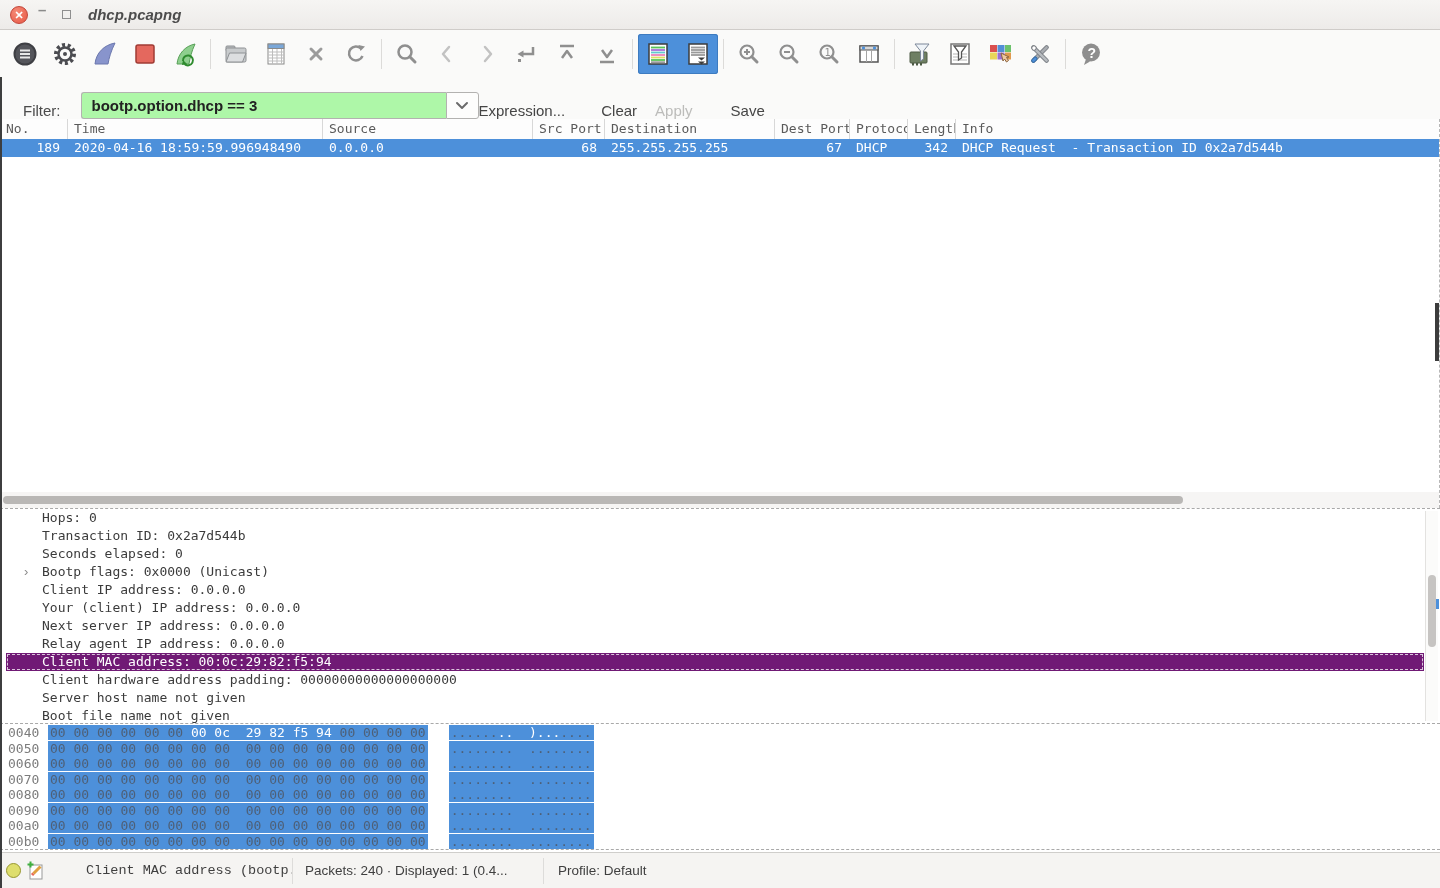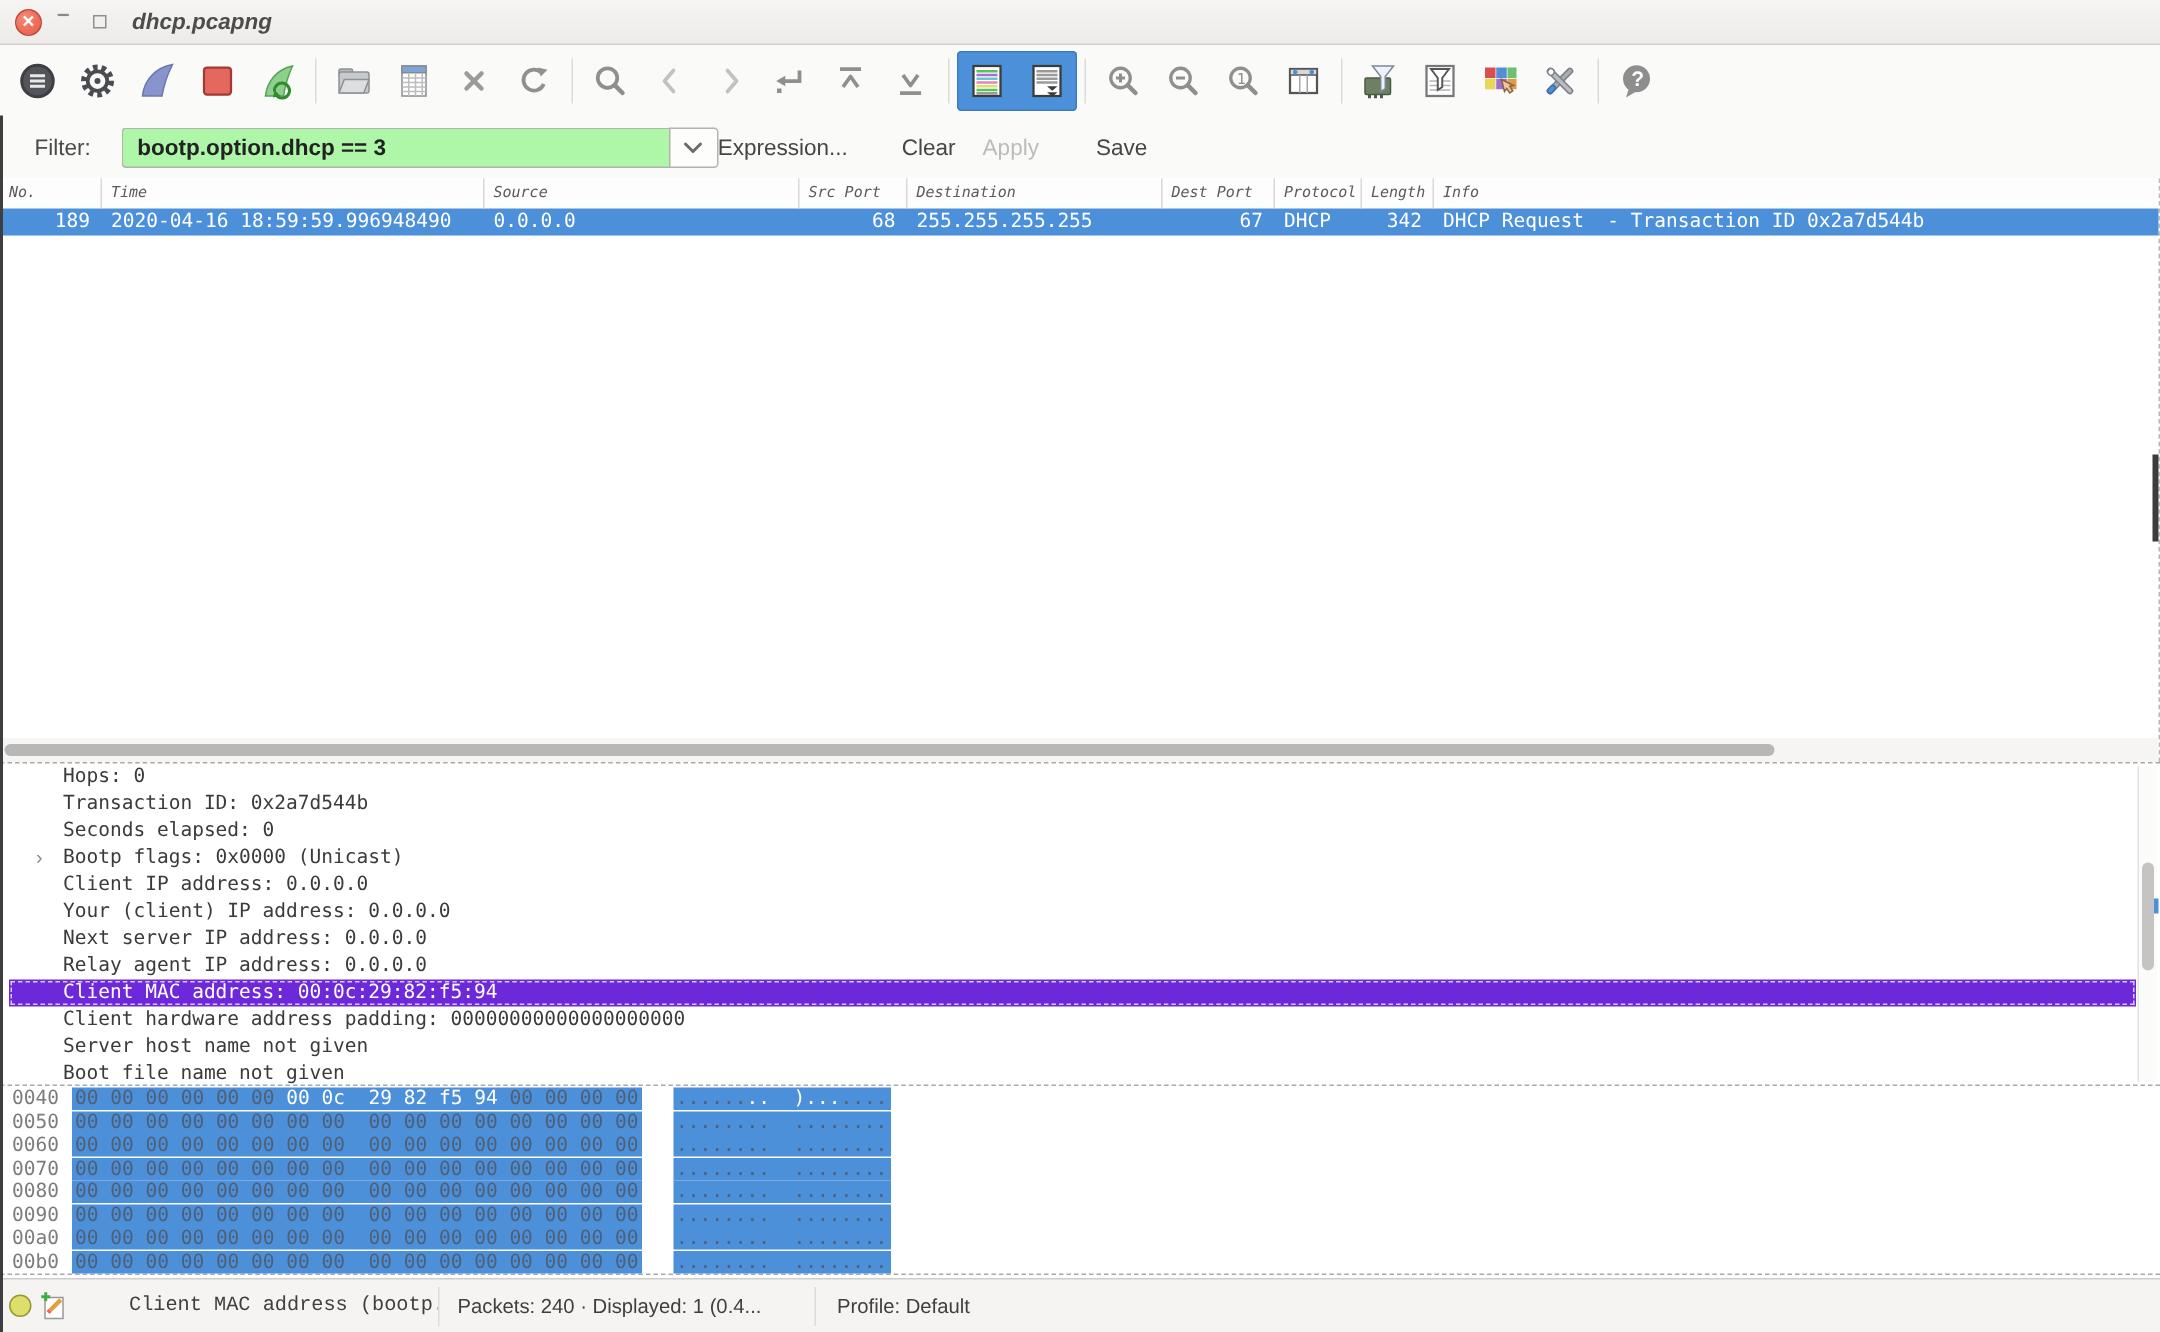--- a/index.html
+++ b/index.html
@@ -20,55 +20,55 @@
 
   
   .tb { position:absolute; left:0; top:30px; width:100%; height:47px; background:#fafaf9;
         display:flex; align-items:center; padding-left:5px; }
   .tbtn { width:40px; height:40px; display:flex; align-items:center; justify-content:center; border-radius:3px; flex:0 0 auto; }
   .tsep { width:1px; height:30px; background:#dcdbd9; margin:0 5px; flex:0 0 auto; }
   .tgl { display:flex; background:#4d90da; border-radius:3px; box-shadow:inset 0 0 0 1px #3d7bc0; flex:0 0 auto; }
 
   
   .fbar { position:absolute; left:0; top:77px; width:100%; height:42px; background:#fafaf9;
-          display:flex; align-items:center; }
+          display:flex; align-items:flex-end; }
   .flabel { margin-left:23px; font-size:15px; color:#4a4a4a; }
   .finput { margin-left:20px; width:365px; height:27px; background:#aef7a8; border:1px solid #b3b2b0;
             border-right:none; border-radius:3px 0 0 3px; font-size:15px; font-weight:600; color:#222;
             line-height:25px; padding-left:10px; white-space:pre; }
   .fdrop { width:33px; height:27px; background:#fdfdfc; border:1px solid #b3b2b0; border-radius:0 3px 3px 0;
            display:flex; align-items:center; justify-content:center; }
   .fbtn { font-size:15px; color:#454545; }
   .fbtn.dis { color:#bcbcba; }
 
   
   .plist { position:absolute; left:0; top:119px; width:100%; height:389px; background:#fff;
            border-right:1px dashed #b8b8b8; }
-  .phead { display:flex; height:20px; background:#fdfdfd; font-size:10px; color:#5a5a5a;font-style:italic; }
+  .phead { display:flex; height:20px; background:#fdfdfd; font-size:13px; color:#5a5a5a; }
   .phead .hc { line-height:19px; padding-left:6px; border-right:1px solid #d8d8d8; overflow:hidden; white-space:pre; }
   .phead .hc:last-child { border-right:none; }
   .prow { display:flex; height:18px; background:#4d90da; color:#fff; font-size:13px; }
   .prow .rc { line-height:18px; padding-left:6px; overflow:hidden; white-space:pre; }
   .c0{width:68px} .c1{width:255px} .c2{width:210px} .c3{width:72px} .c4{width:170px}
   .c5{width:75px} .c6{width:58px} .c7{width:48px} .c8{flex:1}
   .rt { text-align:right; padding-right:8px; }
   .hscroll { position:absolute; left:0; right:0; bottom:0; height:16px; background:#f6f5f4; }
   .hthumb { position:absolute; left:3px; top:4px; width:1180px; height:8px; border-radius:4px; background:#b9b7b5; }
   .vthumb-list { position:absolute; right:0; top:184px; width:4px; height:58px; background:#3c3c3c; }
 
   
   .win-edge { position:absolute; left:0; top:77px; width:2px; height:811px; background:#3d3e3f; z-index:9; }
 
   
   .details { position:absolute; left:0; top:508px; width:100%; height:216px; background:#fff;
     border-top:1px dashed #a9a9a9; border-bottom:1px dashed #a9a9a9; font-size:13px; color:#3b3b3b; }
   .drow { position:relative; height:18px; line-height:18px; padding-left:42px; white-space:pre;
           font-family:"DejaVu Sans Mono", monospace; margin-right:16px; }
   .drow .exp { position:absolute; left:24px; top:0; color:#8a8a8a; font-family:"Liberation Sans",sans-serif; }
-  .drow.sel { background:#6d28d9; color:#fff; margin-left:6px; padding-left:36px;
+  .drow.sel { background:#701a75; color:#fff; margin-left:6px; padding-left:36px;
               outline:1px dashed rgba(255,255,255,.75); outline-offset:-2px; }
   .d-sb { position:absolute; right:2px; top:2px; bottom:2px; width:13px; background:#fbfbfa; border-left:1px solid #e3e2e0; }
   .d-sb .thumb { position:absolute; left:2px; top:64px; width:8px; height:72px; border-radius:4px; background:#c6c4c2; }
   .d-sb .mark { position:absolute; right:-1px; top:88px; width:3px; height:10px; background:#4d90da; }
 
   
   .hex { position:absolute; left:0; top:724px; width:100%; height:126px; background:#fff;
     border-bottom:1px dashed #a9a9a9; font-size:13px; font-family:"DejaVu Sans Mono", monospace; padding-top:1px; }
   .hrow { height:15.5px; line-height:15.5px; white-space:pre; }
   .hoff { display:inline-block; width:33px; margin-left:8px; color:#7c7c7c; }

